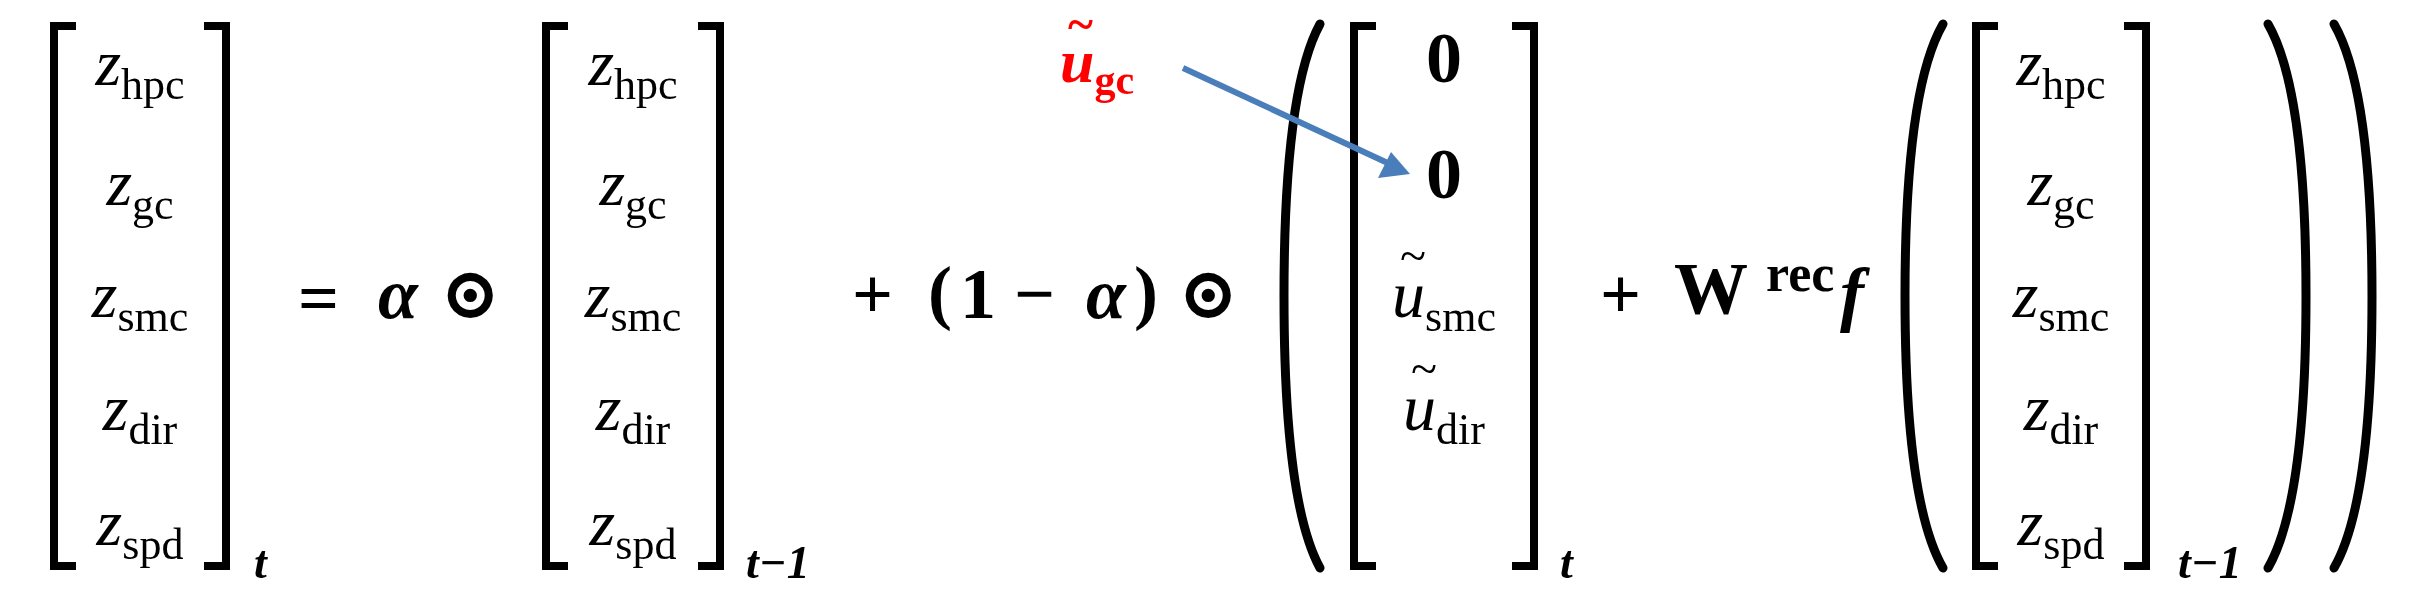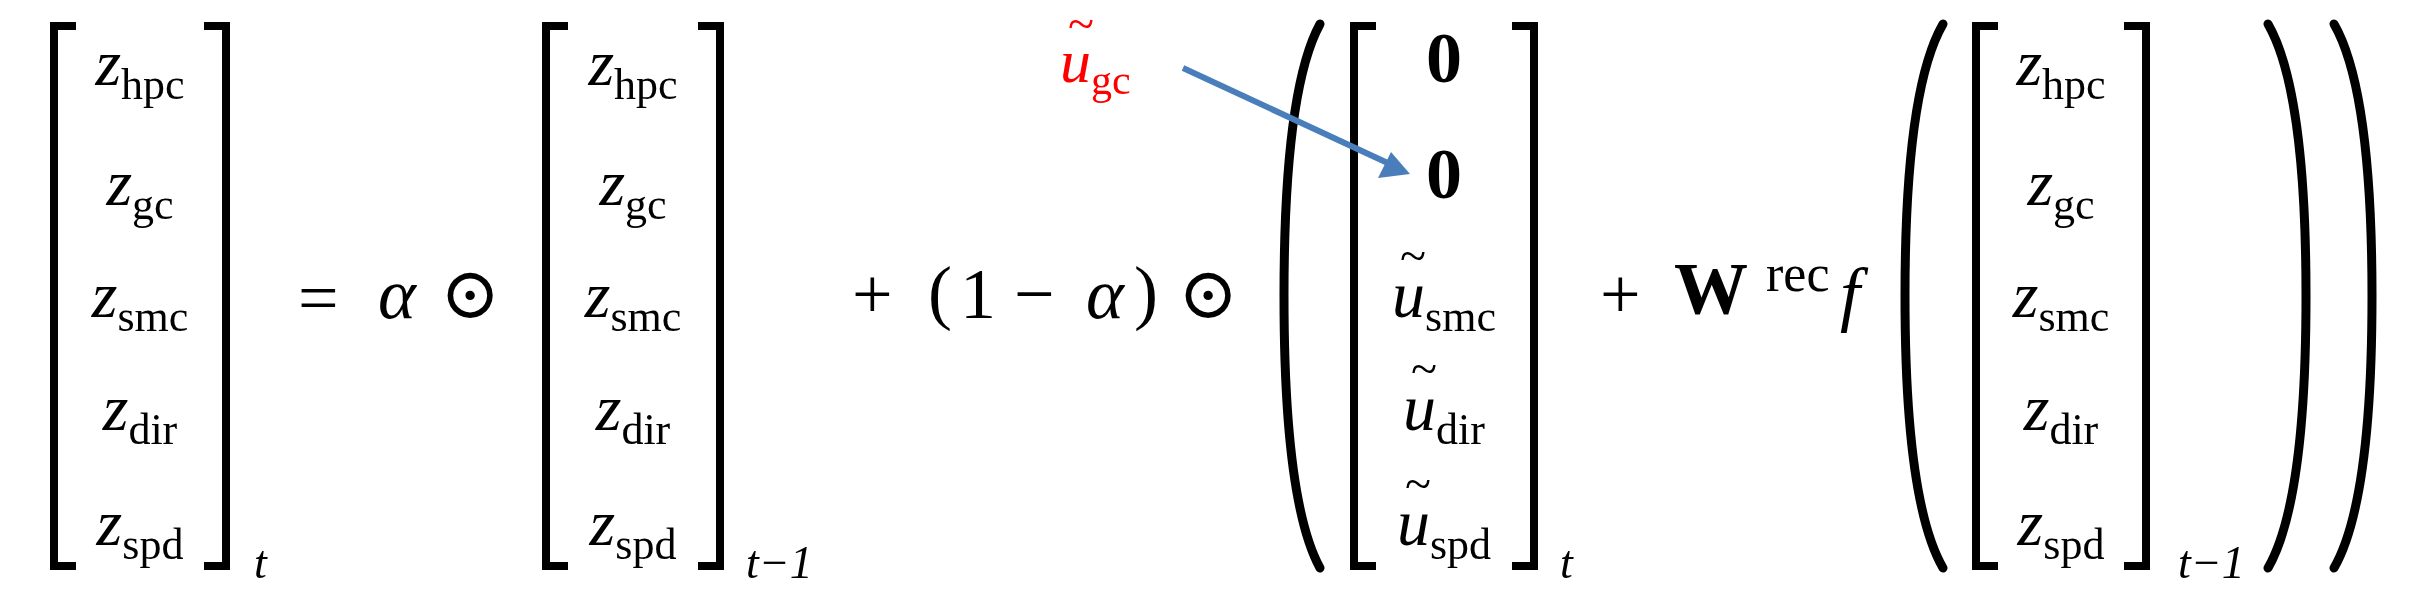--- a/index.html
+++ b/index.html
@@ -1,18 +1,18 @@
 <!DOCTYPE html>
 <html><head>
 <meta charset="utf-8">
 <style>
   html, body { margin:0; padding:0; background:#ffffff; }
   #canvas { position:relative; width:2413px; height:607px; overflow:hidden; background:#ffffff;
     font-family:"Liberation Serif","DejaVu Serif",serif; color:#000; }
-  .abs { position:absolute; white-space:nowrap; line-height:1; }
+  .abs { position:absolute; white-space:nowrap; line-height:1;font-weight:bold; }
   .cell { position:absolute; white-space:nowrap; line-height:1; font-size:66px; text-align:center; }
   .it { font-style:italic; }
   .sub { font-size:44px; font-style:normal; position:relative; top:14px; }
   .tilde { position:relative; display:inline-block; }
   .tilde::before { content:"~"; position:absolute; left:8px; top:-30px; font-size:48px; font-style:normal; }
   .op { font-size:72px; }
   .bold { font-weight:bold; }
   .red { color:#ff0000; }
   svg.overlay { position:absolute; left:0; top:0; }
 </style>
@@ -103,23 +103,20 @@
   </div>
   <div class="cell bold" style="left:1378px;top:138px;width:132px;font-size:72px;">
     <span>0</span>
   </div>
   <div class="cell" style="left:1378px;top:375px;width:132px;">
     <span class="it tilde">u</span><span class="sub">dir</span>
   </div>
   <div class="cell" style="left:1378px;top:262px;width:132px;">
     <span class="it tilde">u</span><span class="sub">smc</span>
   </div>
-  <div class="cell" style="left:1378px;top:490px;width:132px;">
-    <span class="it tilde">u</span><span class="sub">spd</span>
-  </div>
   <div class="abs it" style="left:1560px;top:540px;font-size:46px;">t</div>
 
   <div class="abs op" style="left:1600px;top:258px;">+</div>
   <div class="abs bold" style="left:1674px;top:252px;font-size:74px;">W</div>
   <div class="abs" style="left:1766px;top:248px;font-size:52px;">rec</div>
   <div class="abs op it" style="left:1840px;top:258px;">f</div>
 
   <div class="cell" style="left:2000px;top:30px;width:122px;">
     <span class="it">z</span><span class="sub">hpc</span>
   </div>

